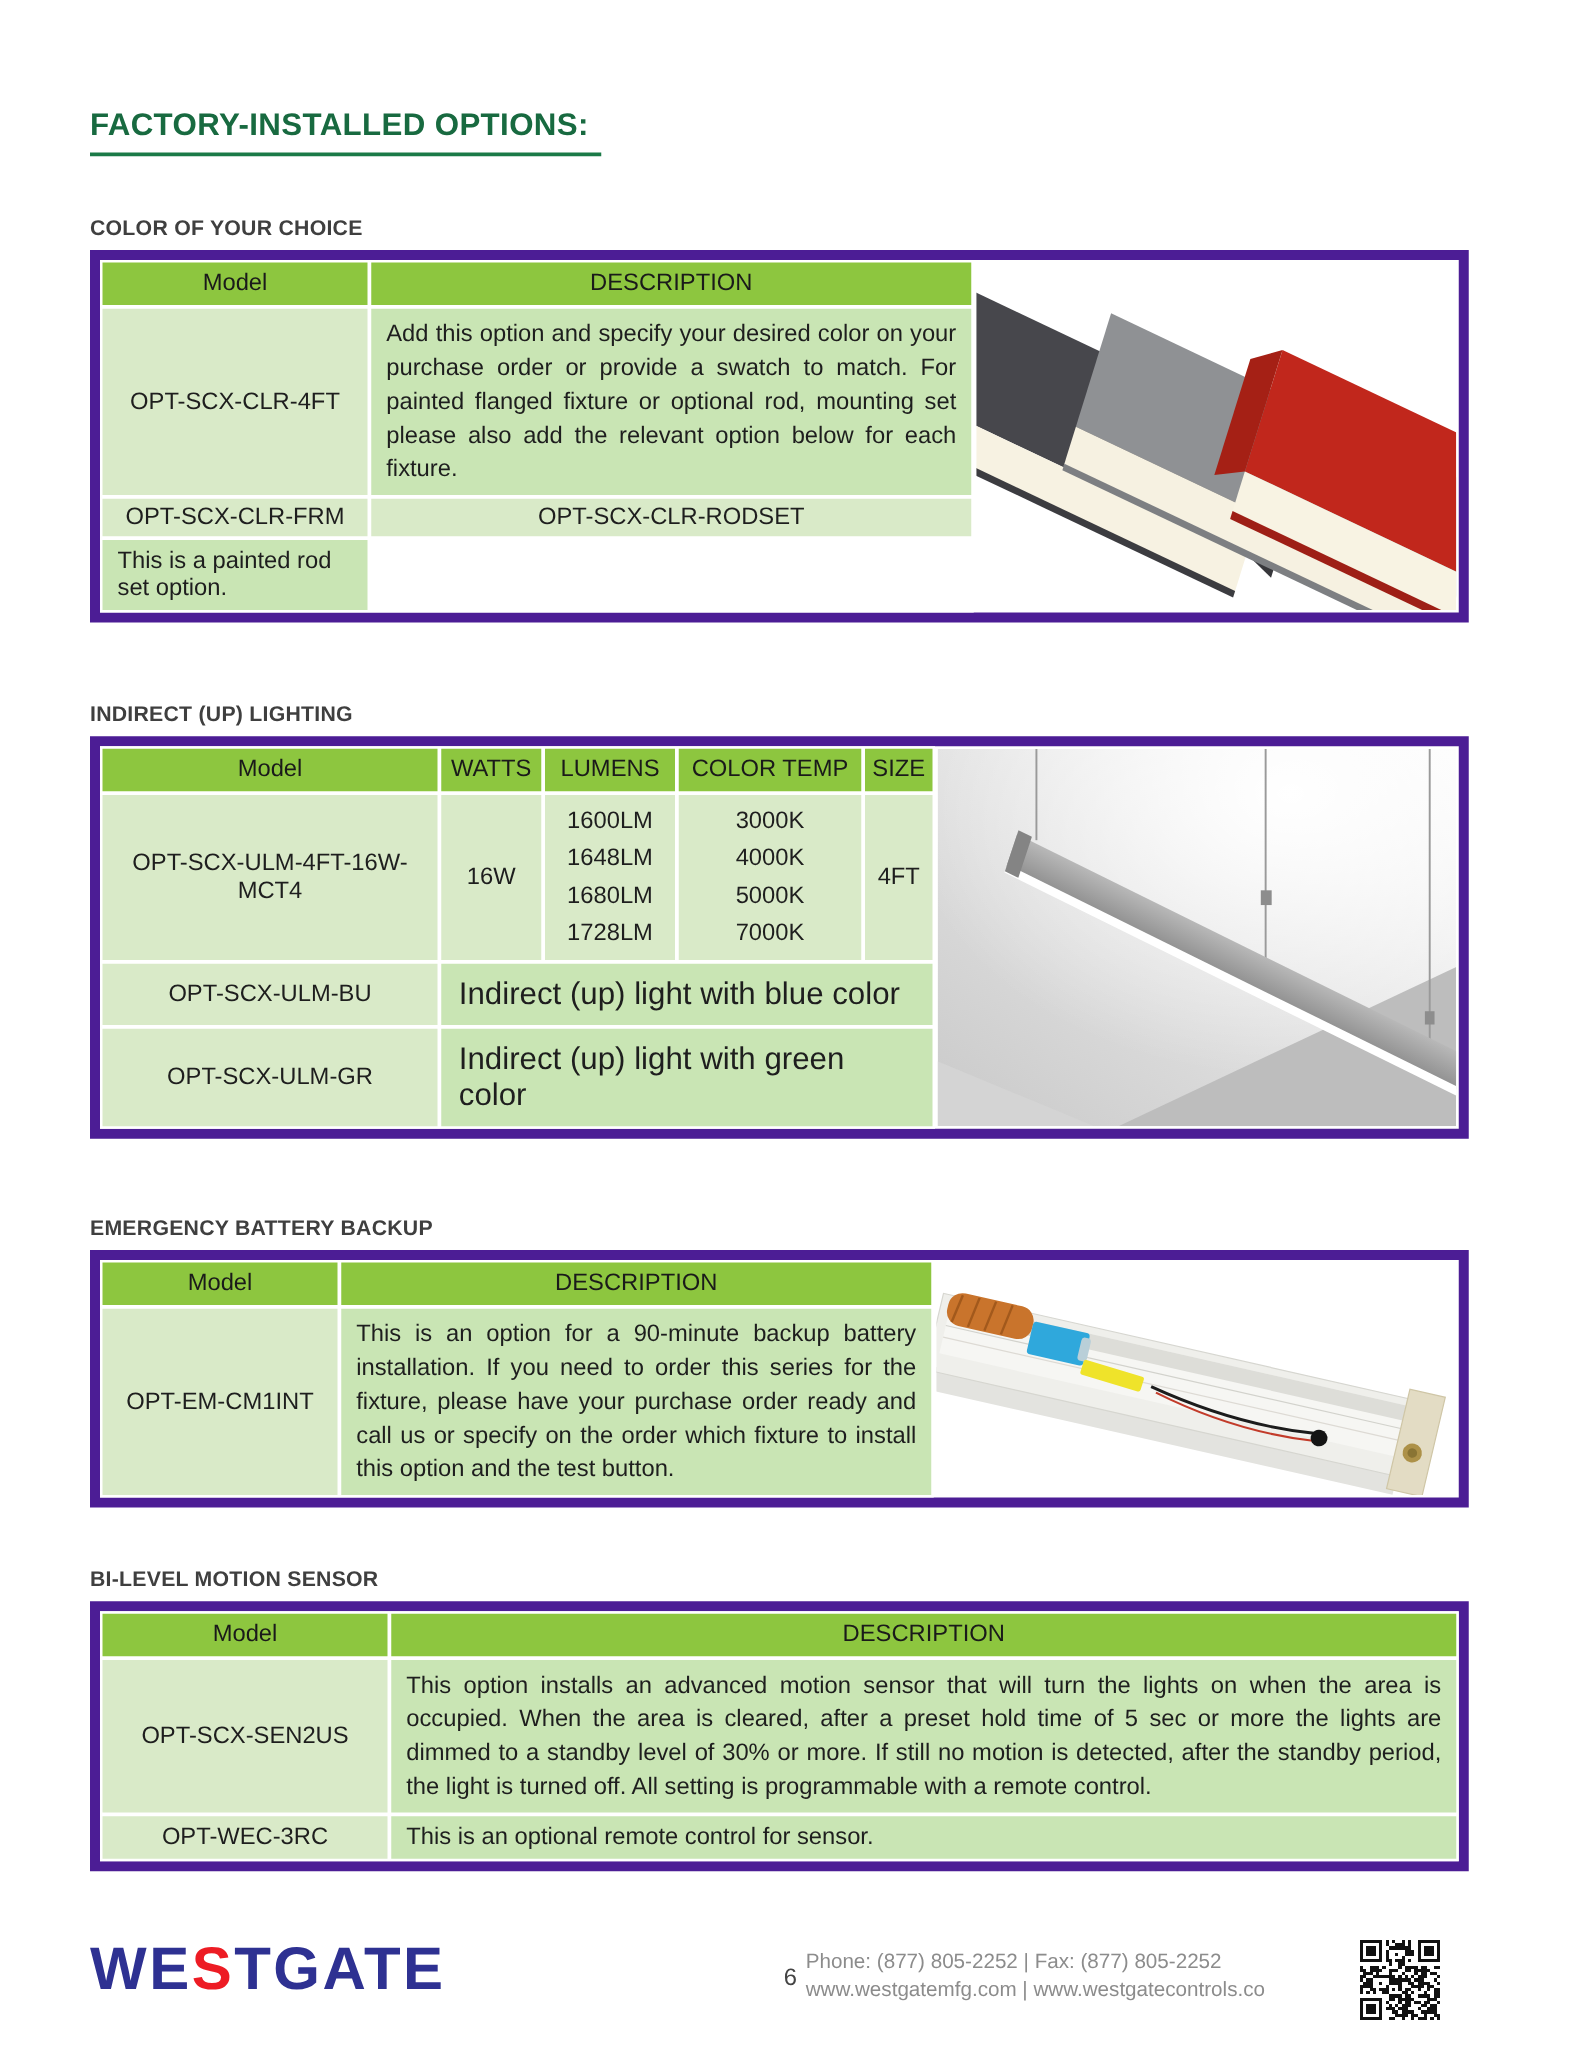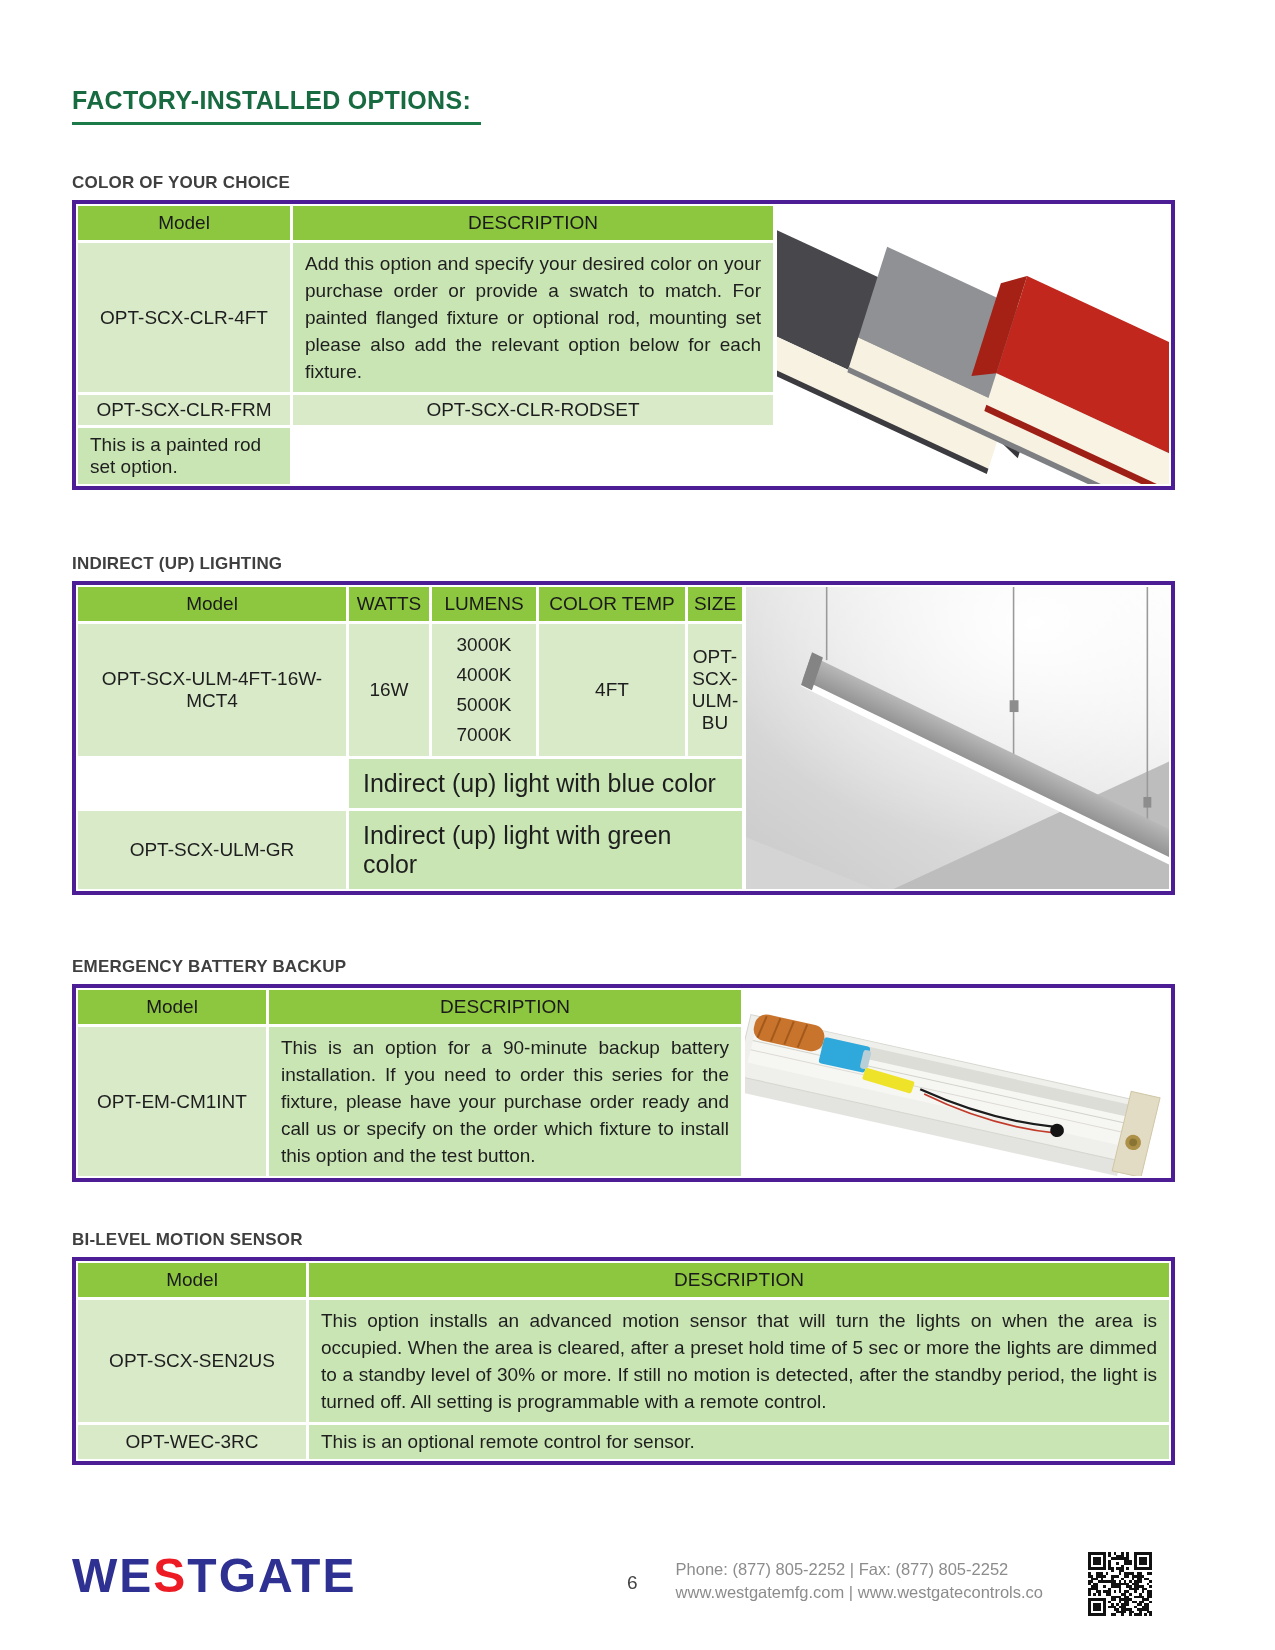--- a/index.html
+++ b/index.html
@@ -12,21 +12,21 @@
     display:inline-block; font-size:25px; font-weight:bold; color:#186A40;
     letter-spacing:.3px; border-bottom:3px solid #1B7A47; padding:0 10px 7px 0;
   }
 
   .sec-heading { font-size:17px; font-weight:bold; color:#3F3F3F; letter-spacing:.2px; margin-bottom:7px; }
   .sec-color   { margin-top:48px; }
   .sec-indirect{ margin-top:64px; }
   .sec-battery { margin-top:62px; }
   .sec-sensor  { margin-top:48px; }
 
-  .tbl { border:4px solid #4c1d95; background:#fff; display:flex; align-items:stretch; }
+  .tbl { border:8px solid #4c1d95; background:#fff; display:flex; align-items:stretch; }
   .tbl-left { display:grid; gap:3px; background:#fff; padding:2px; }
   .t1-left { grid-template-columns:212px 480px; }
   .t2-left { grid-template-columns:268px 80px 104px 146px 54px; }
   .t3-left { grid-template-columns:188px 472px; }
   .t4-left { grid-template-columns:228px 1fr; width:100%; }
 
   .cell { display:flex; align-items:center; justify-content:center; font-size:19px; color:#1e1e1e; }
   .cell.head  { background:#8DC63F; height:34px; font-size:19px; color:#1a1a1a; }
   .cell.model { background:#D9EAC8; padding:4px 6px; text-align:center; }
   .cell.desc  { background:#C9E5B4; justify-content:flex-start; padding:6px 12px; }
@@ -35,21 +35,21 @@
     line-height:27px; text-align:justify; color:#1e1e1e;
   }
   .cell.stack { background:#D9EAC8; flex-direction:column; padding:6px 2px; }
   .cell.stack span { display:block; line-height:30px; }
   .span4 { grid-column:2 / 6; }
   .t2-desc { background:#C9E5B4; display:flex; align-items:center; padding:10px 14px; font-size:25px; }
 
   .tbl-photo { flex:1; position:relative; background:#fff; margin:2px; overflow:hidden; }
   .tbl-photo svg { position:absolute; inset:0; width:100%; height:100%; }
 
-  .footer { position:absolute; left:72px; top:1548px; width:1080px; display:flex; align-items:flex-start; }
+  .footer { position:absolute; left:72px; top:1548px; width:1080px; display:flex; align-items:flex-start;gap:31px; }
   .logo { font-size:48px; font-weight:800; letter-spacing:2px; color:#2E3192; line-height:56px; white-space:nowrap; }
   .logo .s-red { color:#ED1C24; }
   .page-num { position:absolute; left:555px; top:24px; font-size:19px; color:#444; }
   .contact { margin-left:auto; margin-top:10px; text-align:left; font-size:16.5px; line-height:23px; color:#8C8C8C; }
   .qr-wrap { width:64px; height:64px; margin-left:45px; margin-top:4px; }
 </style>
 </head>
 <body>
 
 <div class="page">
@@ -108,20 +108,26 @@
       <div class="tbl">
         <div class="tbl-left t2-left">
           <div class="cell head">Model</div>
           <div class="cell head">WATTS</div>
           <div class="cell head">LUMENS</div>
           <div class="cell head">COLOR TEMP</div>
           <div class="cell head">SIZE</div>
 
           <div class="cell model">OPT-SCX-ULM-4FT-16W-MCT4</div>
           <div class="cell model">16W</div>
+          <div class="cell stack">
+            <span>1600LM</span>
+            <span>1648LM</span>
+            <span>1680LM</span>
+            <span>1728LM</span>
+          </div>
           <div class="cell stack">
             <span>3000K</span>
             <span>4000K</span>
             <span>5000K</span>
             <span>7000K</span>
           </div>
           <div class="cell model">4FT</div>
 
           <div class="cell model">OPT-SCX-ULM-BU</div>
           <div class="t2-desc span4">Indirect (up) light with blue color</div>

